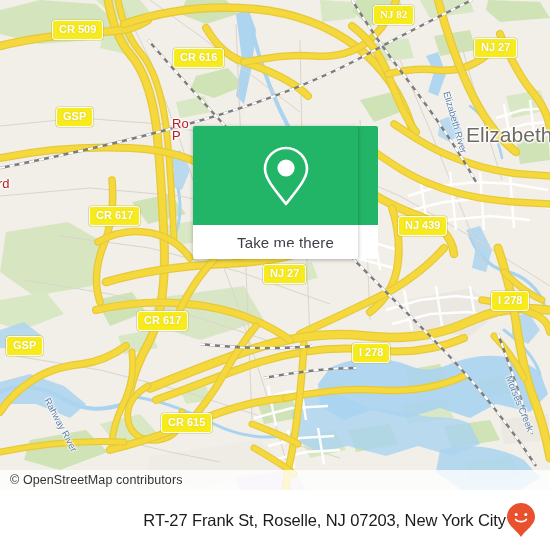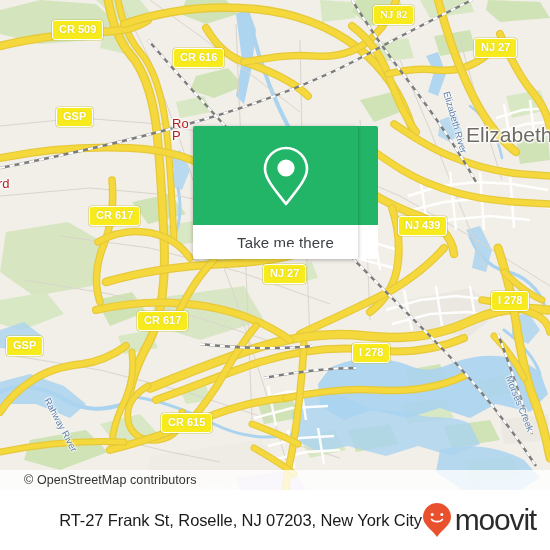--- a/index.html
+++ b/index.html
@@ -9,21 +9,21 @@
 
   
   #map{position:absolute;left:0;top:0;width:550px;height:490px;overflow:hidden;
        background:#f2efe9;}
 
   .svgmap{position:absolute;left:0;top:0;width:550px;height:490px;}
 
   
   #attrib{position:absolute;left:0;bottom:0;width:550px;height:20px;
           background:rgba(255,255,255,0.78);display:flex;align-items:center;}
-  #attrib span{font-size:12.5px;color:#333;padding-left:24px;letter-spacing:.1px;}
+  #attrib span{font-size:12.5px;color:#333;padding-left:10px;letter-spacing:.1px;}
 
   
   .shield{position:absolute;background:#f7eb1e;border:1.6px solid #ffffff;
           border-radius:3px;color:#ffffff;font-size:11px;font-weight:bold;
           line-height:1;padding:3px 6px 4px 6px;white-space:nowrap;
           box-shadow:0 0 0 .6px rgba(190,175,0,.55);
           text-shadow:0 0 2px rgba(120,110,0,.25);}
 
   
   .place{position:absolute;white-space:nowrap;color:#777169;
@@ -383,17 +383,16 @@
 
   <div id="footer">
     <div class="addr">RT-27 Frank St, Roselle, NJ 07203, New York City</div>
     <div id="brand">
       <svg width="30" height="36" viewBox="0 0 30 36">
         <path d="M15 1 C7.3 1 1 7.3 1 15 C1 23 10 27.5 15 35 C20 27.5 29 23 29 15 C29 7.3 22.7 1 15 1 Z" fill="#e8502e"></path>
         <circle cx="10.2" cy="12.4" r="1.5" fill="#ffffff"></circle>
         <circle cx="19.8" cy="12.4" r="1.5" fill="#ffffff"></circle>
         <path d="M9.6 17.4 C11.6 20.4 18.4 20.4 20.4 17.4" fill="none" stroke="#ffffff" stroke-width="1.7" stroke-linecap="round"></path>
       </svg>
-      <span class="word">moovit</span>
     </div>
   </div>
 
 </div>
 
 </body></html>

